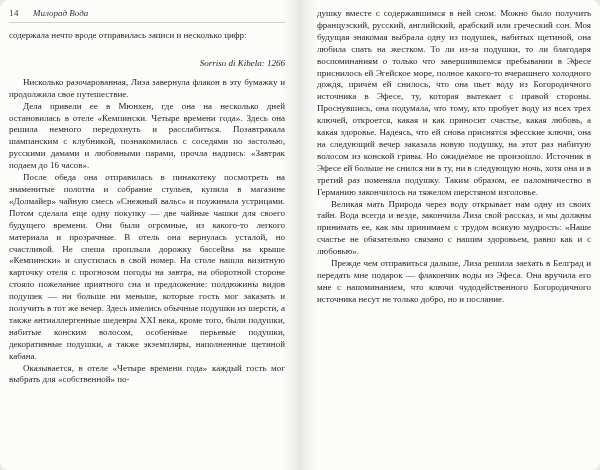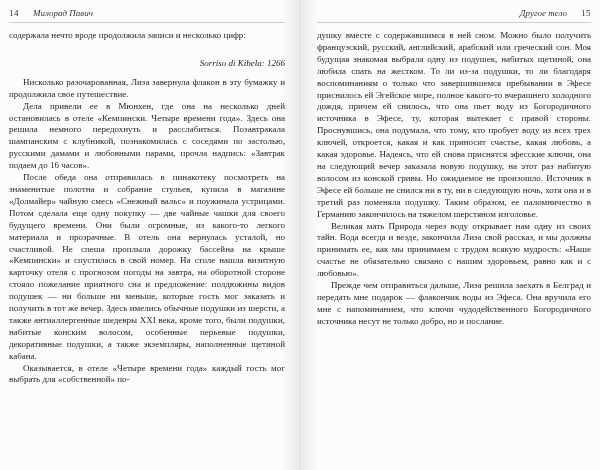--- a/index.html
+++ b/index.html
@@ -5,20 +5,21 @@
   html,body{margin:0;padding:0;background:#e9e9e7;}
   .spread{
     position:relative;
     width:600px;height:470px;
     margin:0 auto;
     background:#fcfcfb;
     overflow:hidden;
     display:flex;
     font-family:"Liberation Serif","DejaVu Serif",serif;
     color:#222;
+    border-radius:9px;
   }
   
   .gutter-shadow{
     position:absolute;left:47%;top:0;width:6%;height:100%;
     background:linear-gradient(90deg,rgba(0,0,0,0) 0%,rgba(0,0,0,0.07) 45%,rgba(0,0,0,0.10) 50%,rgba(0,0,0,0.07) 55%,rgba(0,0,0,0) 100%);
     pointer-events:none;
   }
   .page{
     box-sizing:border-box;
     width:300px;height:470px;
@@ -55,36 +56,32 @@
 </style>
 </head>
 <body>
 
 <div class="spread">
   <div class="gutter-shadow"></div>
 
   <div class="page left">
     <div class="running-header">
       <span class="folio">14</span>
-      <span class="head">Милорад Павич</span>
+      <span class="head">Милорад Вода</span>
     </div>
     <div class="text-block">
-        <p class="para noindent">содержала нечто вроде продолжила записи и несколько цифр:</p>
+        <p class="para noindent">содержала нечто вроде отправилась записи и несколько цифр:</p>
         <p class="para quote">Sorriso di Kibela: 1266</p>
         <p class="para indent">Нисколько разочарованная, Лиза завернула флакон в эту бумажку и продолжила свое путешествие.</p>
         <p class="para indent">Дела привели ее в Мюнхен, где она на несколько дней остановилась в отеле «Кемпински. Четыре времени года». Здесь она решила немного передохнуть и расслабиться. Позавтракала шампанским с клубникой, познакомилась с соседями по застолью, русскими дамами и любовными парами, прочла надпись: «Завтрак подаем до 16 часов».</p>
         <p class="para indent">После обеда она отправилась в пинакотеку посмотреть на знаменитые полотна и собрание стульев, купила в магазине «Долмайер» чайную смесь «Снежный вальс» и поужинала устрицами. Потом сделала еще одну покупку — две чайные чашки для своего будущего времени. Они были огромные, из какого-то легкого материала и прозрачные. В отель она вернулась усталой, но счастливой. Не спеша проплыла дорожку бассейна на крыше «Кемпински» и спустилась в свой номер. На столе нашла визитную карточку отеля с прогнозом погоды на завтра, на оборотной стороне стояло пожелание приятного сна и предложение: полдюжины видов подушек — ни больше ни меньше, которые гость мог заказать и получить в тот же вечер. Здесь имелись обычные подушки из шерсти, а также антиаллергенные шедевры XXI века, кроме того, были подушки, набитые конским волосом, особенные перьевые подушки, декоративные подушки, а также экземпляры, наполненные щетиной кабана.</p>
         <p class="para indent">Оказывается, в отеле «Четыре времени года» каждый гость мог выбрать для «собственной» по-</p>
       </div>
   </div>
 
   <div class="page right">
-    <div class="running-header">
-      <span class="head">Другое тело</span>
-      <span class="folio">15</span>
-    </div>
     <div class="text-block">
         <p class="para noindent">душку вместе с содержавшимся в ней сном. Можно было получить французский, русский, английский, арабский или греческий сон. Моя будущая знакомая выбрала одну из подушек, набитых щетиной, она любила спать на жестком. То ли из-за подушки, то ли благодаря воспоминаниям о только что завершившемся пребывании в Эфесе приснилось ей Эгейское море, полное какого-то вчерашнего холодного дождя, причем ей снилось, что она пьет воду из Богородичного источника в Эфесе, ту, которая вытекает с правой стороны. Проснувшись, она подумала, что тому, кто пробует воду из всех трех ключей, откроется, какая и как приносит счастье, какая любовь, а какая здоровье. Надеясь, что ей снова приснятся эфесские ключи, она на следующий вечер заказала новую подушку, на этот раз набитую волосом из конской гривы. Но ожидаемое не произошло. Источник в Эфесе ей больше не снился ни в ту, ни в следующую ночь, хотя она и в третий раз поменяла подушку. Таким образом, ее паломничество в Германию закончилось на тяжелом шерстяном изголовье.</p>
         <p class="para indent">Великая мать Природа через воду открывает нам одну из своих тайн. Вода всегда и везде, закончила Лиза свой рассказ, и мы должны принимать ее, как мы принимаем с трудом всякую мудрость: «Наше счастье не обязательно связано с нашим здоровьем, равно как и с любовью».</p>
         <p class="para indent">Прежде чем отправиться дальше, Лиза решила заехать в Белград и передать мне подарок — флакончик воды из Эфеса. Она вручила его мне с напоминанием, что ключи чудодейственного Богородичного источника несут не только добро, но и послание.</p>
       </div>
   </div>
 </div>
 
 </body></html>

